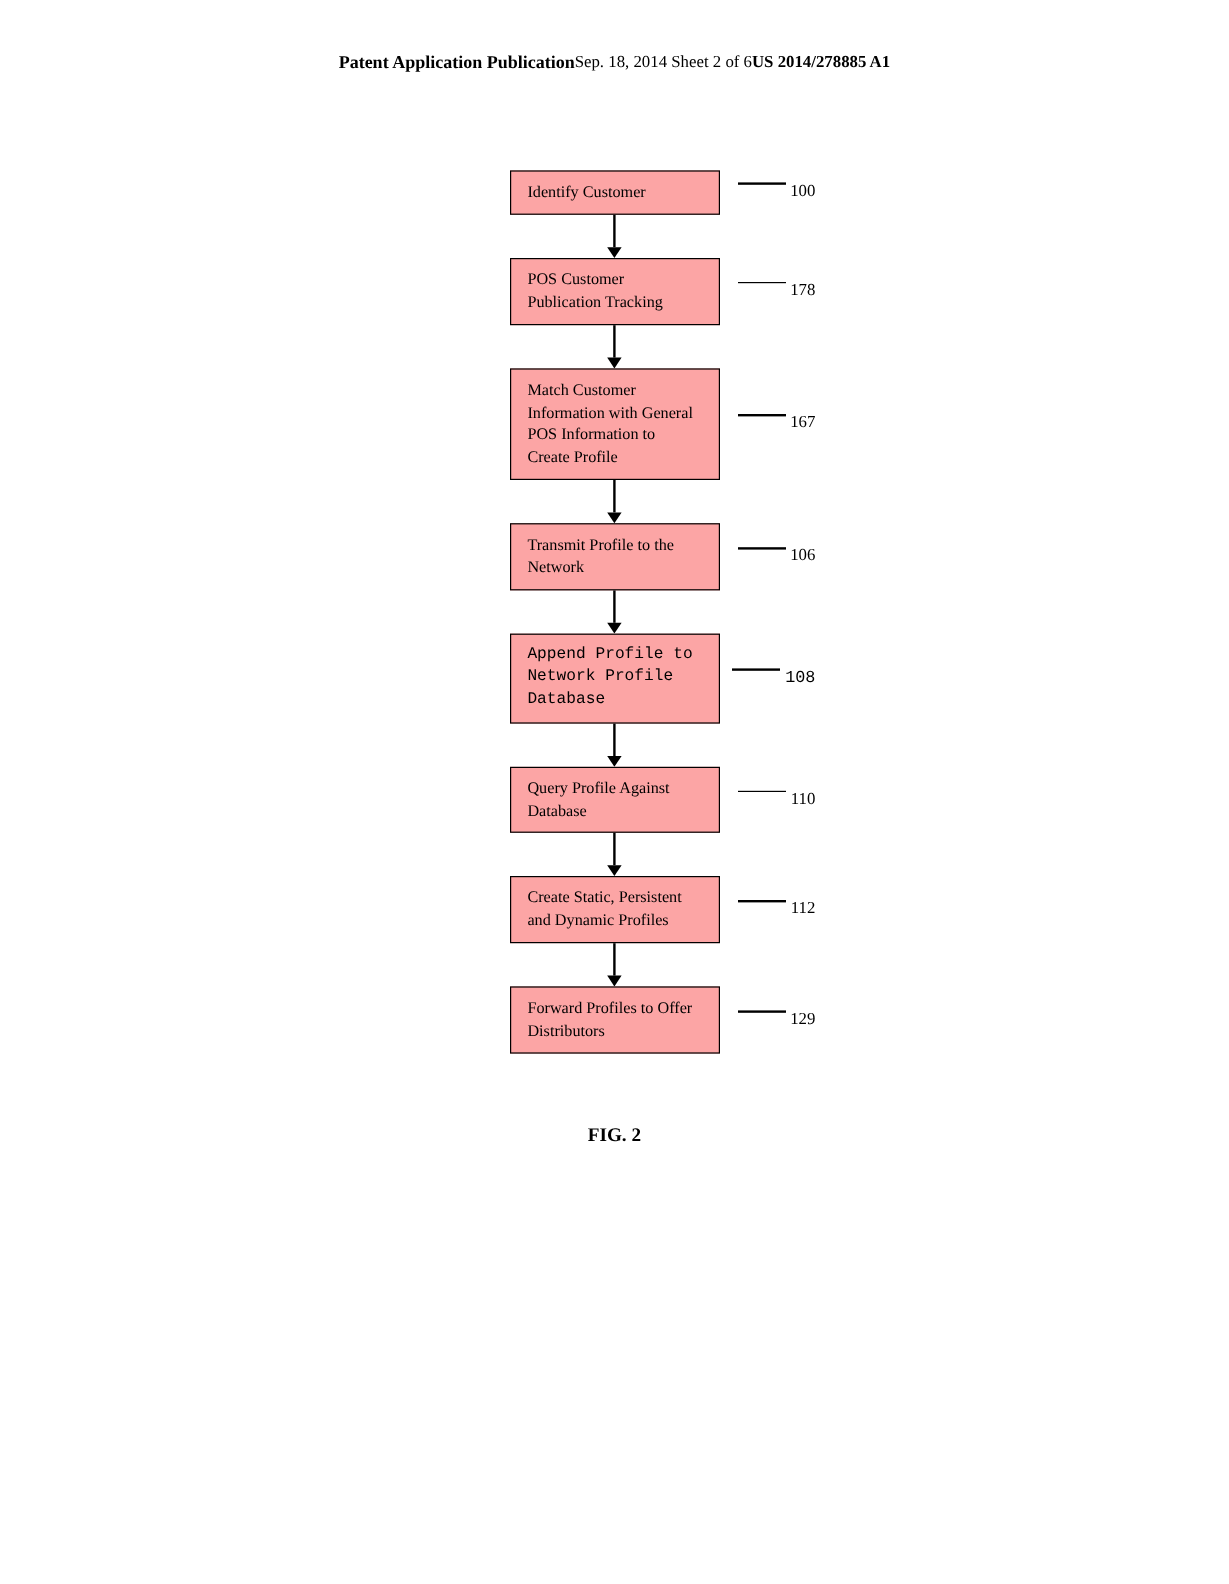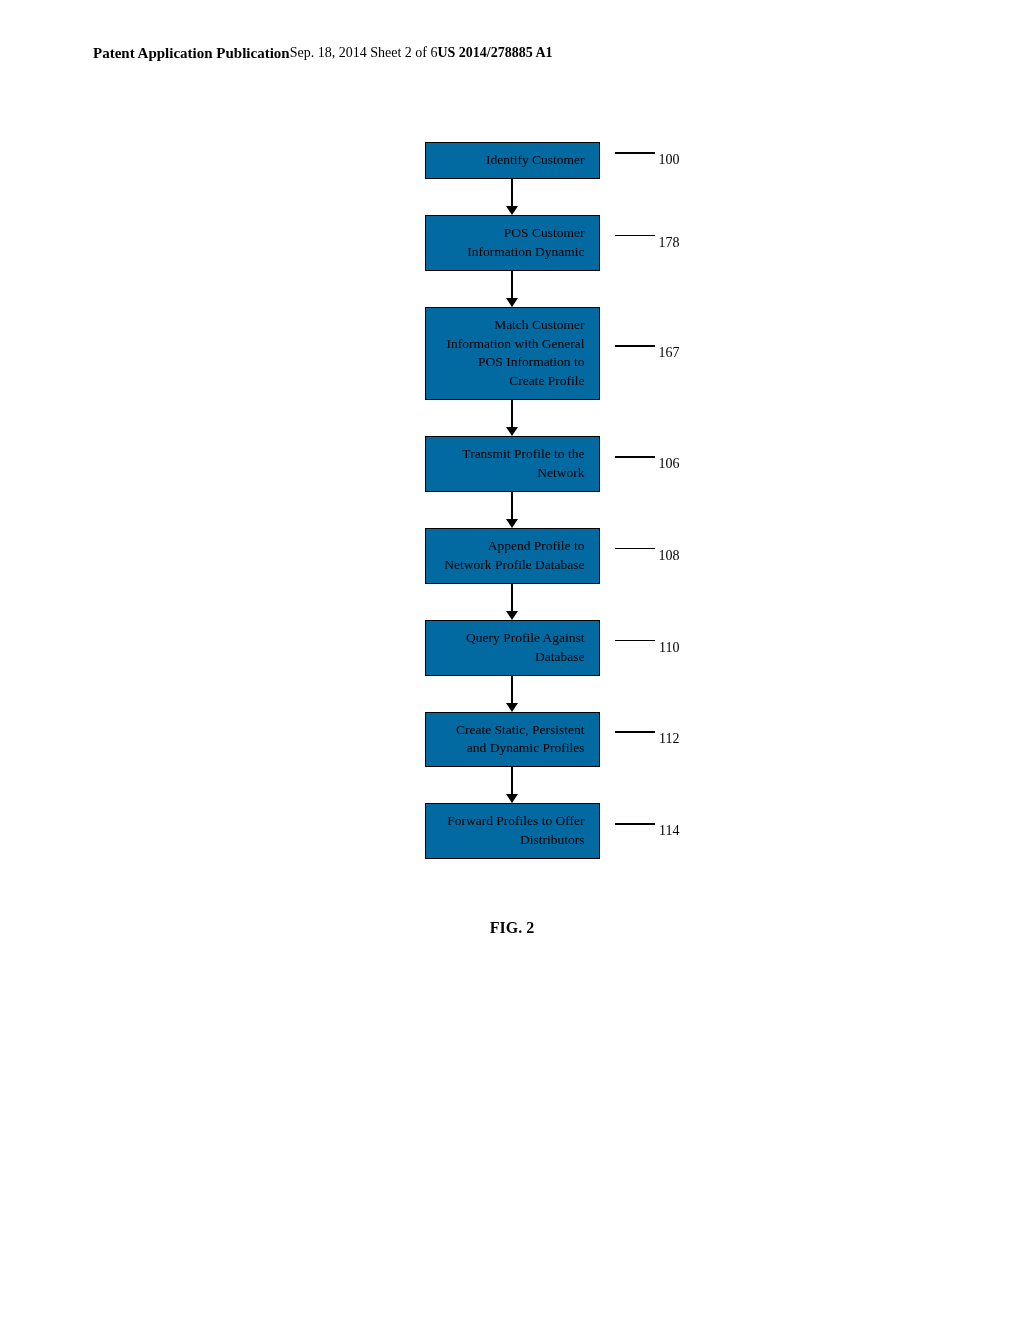--- a/index.html
+++ b/index.html
@@ -12,25 +12,24 @@
       width: 1024px;
       height: 1320px;
       background: #ffffff;
       font-family: 'Times New Roman', Times, serif;
       position: relative;
       overflow: hidden;
     }
 
     .page-header {
       display: flex;
-      justify-content: flex-start;
+      justify-content: center;
       align-items: flex-start;
       padding: 45px 60px 20px 60px;
       font-size: 14px;
-      margin-left: 33px;
     }
 
     .header-left {
       font-weight: bold;
       font-size: 15px;
     }
 
     .header-center {
       font-size: 14px;
       text-align: center;
@@ -59,25 +58,25 @@
     .flow-row {
       display: flex;
       align-items: center;
       position: relative;
       margin-bottom: 0;
     }
 
     .box {
       border: 1.5px solid #000;
       padding: 8px 14px;
-      text-align: right;
+      text-align: left;
       font-size: 13.5px;
       line-height: 1.4;
       width: 175px;
-      background: #0369a1;
+      background: #fca5a5;
       position: relative;
     }
 
     .label-line {
       display: flex;
       align-items: flex-start;
       position: absolute;
       right: -80px;
       top: 50%;
       transform: translateY(-50%);
@@ -141,21 +140,21 @@
         <div class="label-line">
           <div class="line"></div>
           <span class="number">100</span>
         </div>
       </div>
       <div class="arrow-down">
         <div class="line-v"></div>
         <div class="arrowhead"></div>
       </div>
       <div class="flow-row" style="position: relative;">
-        <div class="box">POS Customer Information Dynamic</div>
+        <div class="box">POS Customer Publication Tracking</div>
         <div class="label-line">
           <div class="line"></div>
           <span class="number">178</span>
         </div>
       </div>
       <div class="arrow-down">
         <div class="line-v"></div>
         <div class="arrowhead"></div>
       </div>
       <div class="flow-row" style="position: relative;">
@@ -173,21 +172,21 @@
         <div class="box">Transmit Profile to the Network</div>
         <div class="label-line">
           <div class="line"></div>
           <span class="number">106</span>
         </div>
       </div>
       <div class="arrow-down">
         <div class="line-v"></div>
         <div class="arrowhead"></div>
       </div>
-      <div class="flow-row" style="position: relative;">
+      <div class="flow-row" style="position: relative; font-family: Liberation Mono, monospace;">
         <div class="box">Append Profile to Network Profile Database</div>
         <div class="label-line">
           <div class="line"></div>
           <span class="number">108</span>
         </div>
       </div>
       <div class="arrow-down">
         <div class="line-v"></div>
         <div class="arrowhead"></div>
       </div>
@@ -210,19 +209,19 @@
         </div>
       </div>
       <div class="arrow-down">
         <div class="line-v"></div>
         <div class="arrowhead"></div>
       </div>
       <div class="flow-row" style="position: relative;">
         <div class="box">Forward Profiles to Offer Distributors</div>
         <div class="label-line">
           <div class="line"></div>
-          <span class="number">114</span>
+          <span class="number">129</span>
         </div>
       </div>
     </div>
 </div>
 
 <div class="fig-label">FIG.  2</div>
 
 </body></html>

